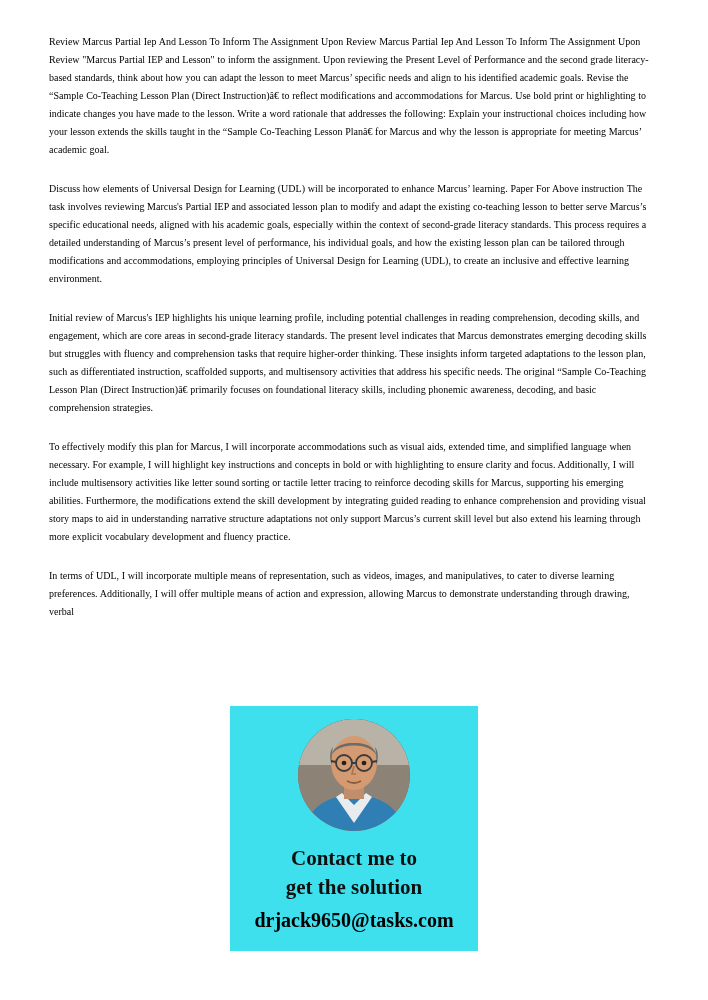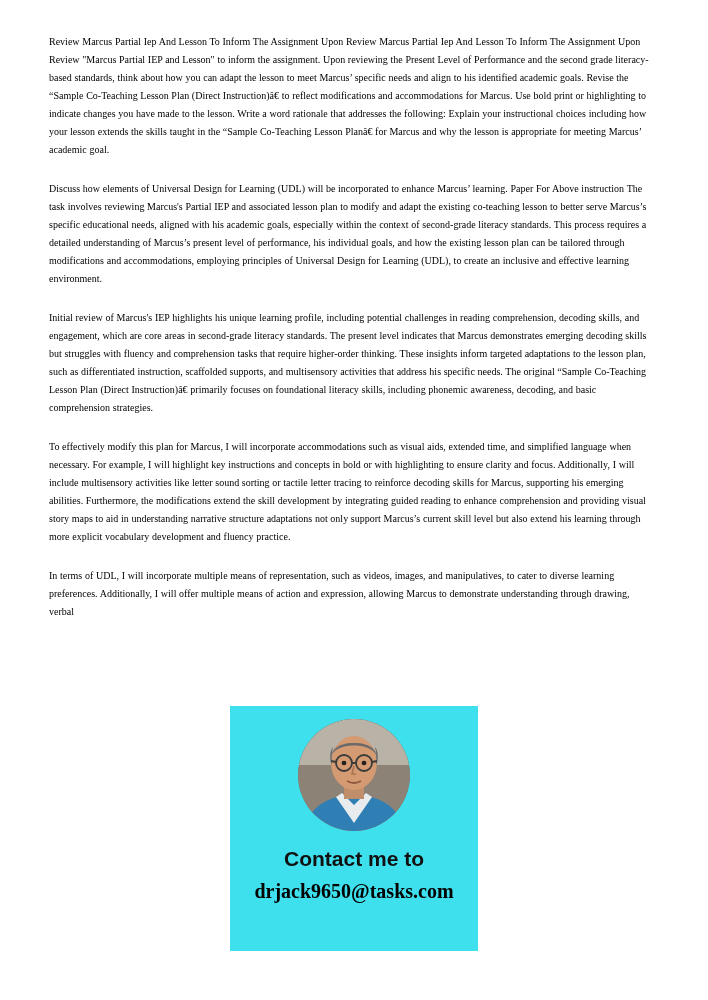--- a/index.html
+++ b/index.html
@@ -59,21 +59,21 @@
     border-radius: 50%;
     overflow: hidden;
     position: relative;
     background: #7d746c;
     flex: 0 0 auto;
   }
   .avatar svg {
     display: block;
   }
   .contact-line {
-    font-family: Liberation Sans, sans-serif;
+    font-family: Liberation Serif, serif;
     font-weight: bold;
     font-size: 21px;
     line-height: 27px;
     color: #101010;
     text-align: center;
     margin-top: 2px;
   }
   .contact-line.first {
     margin-top: 14px;
   }
@@ -131,16 +131,17 @@
 
           <ellipse cx="46" cy="44" rx="2.4" ry="2.2" fill="#26201c"></ellipse>
           <ellipse cx="66" cy="44" rx="2.4" ry="2.2" fill="#26201c"></ellipse>
 
           <path d="M56 47 L54 55 L58 55" fill="none" stroke="#a97551" stroke-width="1.6"></path>
           <path d="M49 62 Q56 66 63 62" fill="none" stroke="#8d5a3e" stroke-width="1.8"></path>
         </g>
       </svg>
     </div>
     <div class="contact-line first">Contact me to</div>
+    <div class="contact-line">get the solution</div>
     <div class="contact-email">drjack9650@tasks.com</div>
   </div>
 
 </div>
 
 </body></html>

